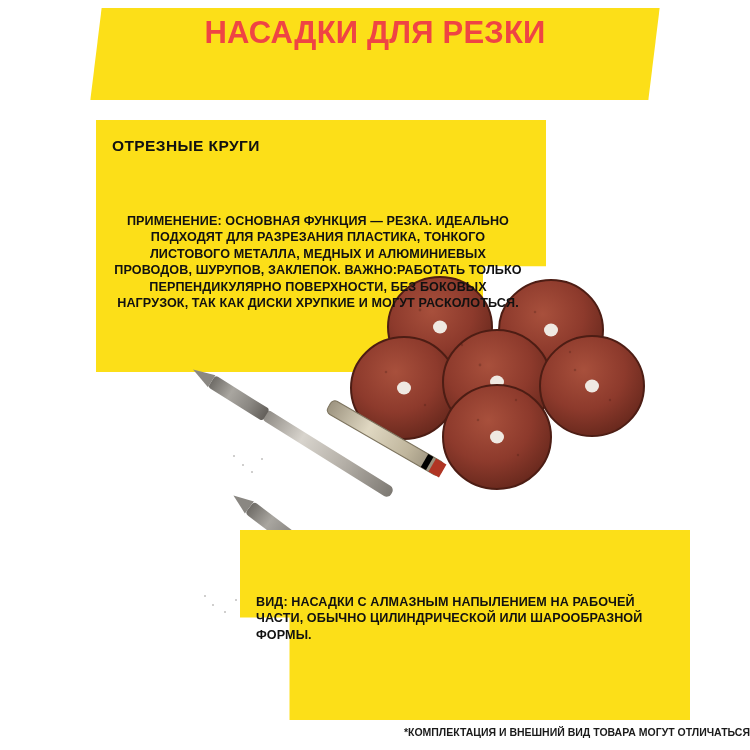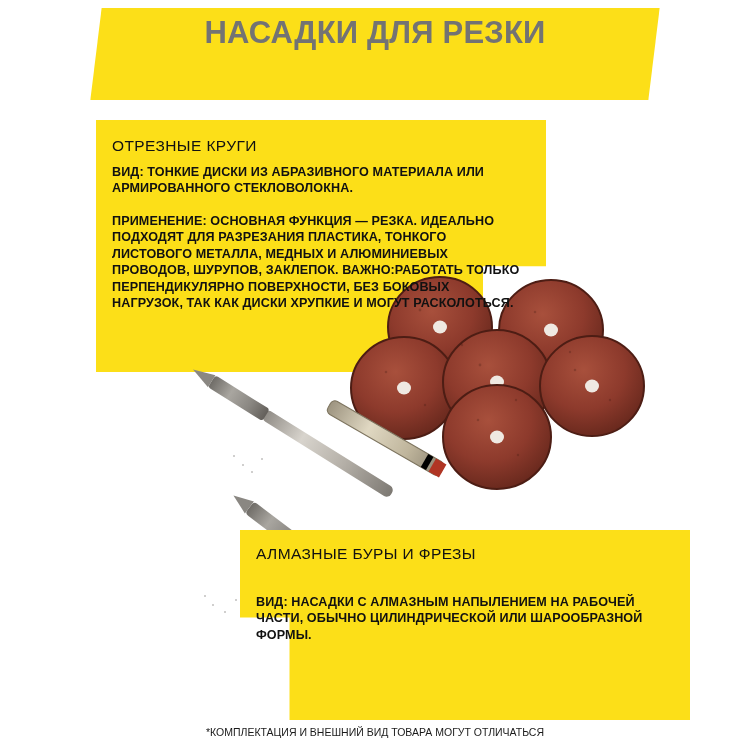--- a/index.html
+++ b/index.html
@@ -30,21 +30,21 @@
   }
   .header-title {
     position: absolute;
     left: 96px;
     top: 14px;
     width: 558px;
     text-align: center;
     font-size: 31px;
     line-height: 38px;
     font-weight: bold;
-    color: #737373;
+    color: #ef4444;
     letter-spacing: 0.2px;
   }
   .header-title span {
     display: block;
   }
   .block-1-shape {
     position: absolute;
     left: 96px;
     top: 120px;
     width: 450px;
@@ -58,52 +58,52 @@
     top: 530px;
     width: 450px;
     height: 190px;
     background: #fcdf18;
     clip-path: polygon(0 0, 100% 0, 100% 100%, 11% 100%, 11% 46%, 0 46%);
   }
 
   .blk-title {
     position: absolute;
     font-size: 15.5px;
-    font-weight: normal;
+    font-weight: bold;
     color: #111111;
     letter-spacing: 0.4px;
     text-align: right;
   }
   .blk-para {
     position: absolute;
     font-size: 12.6px;
     line-height: 16.4px;
     color: #111111;
     font-weight: bold;
     letter-spacing: 0.1px;
   }
 
   
   .b1-title { left: 112px; top: 137px; }
   .b1-p1 { left: 112px; top: 164px; width: 410px; }
-  .b1-p2 { left: 112px; top: 213px; width: 412px; }
+  .b1-p2 { left: 112px; top: 213px; width: 412px; text-align: center; }
 
   
   .b2-title { left: 256px; top: 545px; }
   .b2-p1 { left: 256px; top: 571px; width: 420px; margin-top: 23px; }
   .b2-p2 { left: 256px; top: 629px; width: 420px; }
 
   .footnote {
     position: absolute;
     left: 0;
     top: 726px;
     width: 750px;
-    text-align: center;
+    text-align: right;
     font-size: 10.5px;
-    font-weight: normal;
+    font-weight: bold;
     color: #1a1a1a;
   }
 
   
   .photo {
     position: absolute;
     left: 0;
     top: 0;
     width: 750px;
     height: 750px;
@@ -227,22 +227,20 @@
           <circle cx="234" cy="456" r="1"></circle>
         <circle cx="213" cy="605" r="1"></circle>
           <circle cx="225" cy="612" r="1"></circle>
         <circle cx="236" cy="600" r="1"></circle>
           <circle cx="205" cy="596" r="1"></circle>
       </g>
     </g>
   </svg>
 
   <div class="blk-title b1-title">ОТРЕЗНЫЕ КРУГИ</div>
-  <div class="blk-para b1-p1">ВИД: ТОНКИЕ ДИСКИ ИЗ АБРАЗИВНОГО МАТЕРИАЛА ИЛИ АРМИРОВАННОГО СТЕКЛОВОЛОКНА.</div>
   <div class="blk-para b1-p2">ПРИМЕНЕНИЕ: ОСНОВНАЯ ФУНКЦИЯ — РЕЗКА. ИДЕАЛЬНО ПОДХОДЯТ ДЛЯ РАЗРЕЗАНИЯ ПЛАСТИКА, ТОНКОГО ЛИСТОВОГО МЕТАЛЛА, МЕДНЫХ И АЛЮМИНИЕВЫХ ПРОВОДОВ, ШУРУПОВ, ЗАКЛЕПОК. ВАЖНО:РАБОТАТЬ ТОЛЬКО ПЕРПЕНДИКУЛЯРНО ПОВЕРХНОСТИ, БЕЗ БОКОВЫХ НАГРУЗОК, ТАК КАК ДИСКИ ХРУПКИЕ И МОГУТ РАСКОЛОТЬСЯ.</div>
 
   <div class="block-2-shape"></div>
-  <div class="blk-title b2-title">АЛМАЗНЫЕ БУРЫ И ФРЕЗЫ</div>
   <div class="blk-para b2-p1">ВИД: НАСАДКИ С АЛМАЗНЫМ НАПЫЛЕНИЕМ НА РАБОЧЕЙ ЧАСТИ, ОБЫЧНО ЦИЛИНДРИЧЕСКОЙ ИЛИ ШАРООБРАЗНОЙ ФОРМЫ.</div>
 
   <div class="footnote">*КОМПЛЕКТАЦИЯ И ВНЕШНИЙ ВИД ТОВАРА МОГУТ ОТЛИЧАТЬСЯ</div>
 
 </div>
 
 </body></html>

